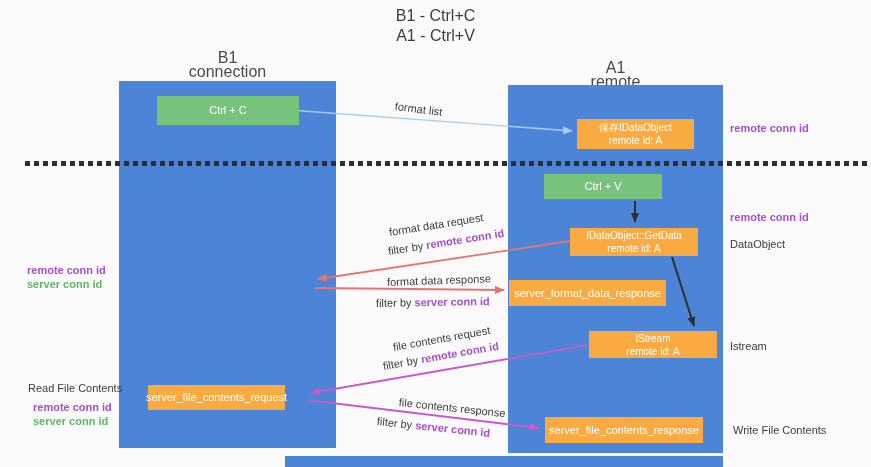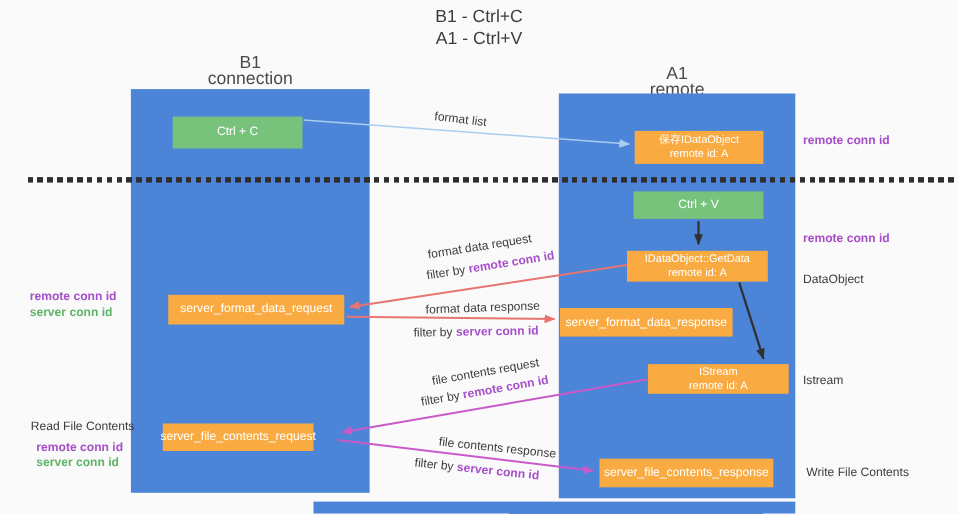--- a/index.html
+++ b/index.html
@@ -81,41 +81,38 @@
     </defs>
     <line class="st-blue" x1="276" y1="109" x2="572" y2="131" marker-end="url(#mblue)"></line>
     <line class="st-blk" x1="635" y1="201" x2="635" y2="222" marker-end="url(#mblk)"></line>
     <line class="st-red" x1="570" y1="241" x2="318" y2="279" marker-end="url(#mred)"></line>
     <line class="st-red" x1="315" y1="288" x2="504" y2="290" marker-end="url(#mred)"></line>
     <line class="st-blk" x1="672" y1="257" x2="694" y2="326" marker-end="url(#mblk)"></line>
     <line class="st-mag" x1="588" y1="345" x2="311" y2="393" marker-end="url(#mmag)"></line>
     <line class="st-mag" x1="307" y1="400" x2="539" y2="428" marker-end="url(#mmag)"></line>
   </svg>
 
-  <div class="node green" style="left:157px;top:106px;width:118px;height:29px;">
+  <div class="node green" style="left:157px;top:96px;width:142px;height:29px;">
     <div>Ctrl + C</div>
   </div>
 
   <div class="node orange" style="left:577px;top:119px;width:117px;height:30px;">
     <div class="l2">保存IDataObject</div>
     <div class="l2">remote id: A</div>
   </div>
 
-  <div class="node green" style="left:576px;top:174px;width:118px;height:25px;">
+  <div class="node green" style="left:544px;top:174px;width:118px;height:25px;">
     <div>Ctrl + V</div>
   </div>
 
   <div class="node orange" style="left:570px;top:228px;width:128px;height:28px;">
     <div class="l2">IDataObject::GetData</div>
     <div class="l2">remote id: A</div>
   </div>
 
-  <div class="node orange" style="left:153px;top:268px;width:160px;height:27px;">
-    <div>server_format_data_request</div>
-  </div>
 
   <div class="node orange" style="left:509px;top:280px;width:157px;height:26px;">
     <div>server_format_data_response</div>
   </div>
 
   <div class="node orange" style="left:589px;top:331px;width:128px;height:27px;">
     <div class="l2">IStream</div>
     <div class="l2">remote id: A</div>
   </div>
 
@@ -148,21 +145,21 @@
   </div>
 
   <div class="arrow-label" style="left:399px;top:396px;transform:rotate(6deg);">file contents response</div>
   <div class="arrow-label" style="left:377px;top:415px;transform:rotate(6deg);">
     <span>filter by</span>
     <span class="emph-purple">server conn id</span>
   </div>
 
   <div class="side-label purple" style="left:730px;top:122px;">remote conn id</div>
   <div class="side-label purple" style="left:730px;top:211px;">remote conn id</div>
-  <div class="side-label" style="left:730px;top:248px;">DataObject</div>
+  <div class="side-label" style="left:730px;top:238px;">DataObject</div>
   <div class="side-label" style="left:730px;top:340px;">Istream</div>
   <div class="side-label" style="left:733px;top:424px;">Write File Contents</div>
 
   <div class="side-label purple" style="left:27px;top:264px;">remote conn id</div>
   <div class="side-label green" style="left:27px;top:278px;">server conn id</div>
   <div class="side-label" style="left:28px;top:382px;">Read File Contents</div>
   <div class="side-label purple" style="left:33px;top:401px;">remote conn id</div>
   <div class="side-label green" style="left:33px;top:415px;">server conn id</div>
 
 </div>

